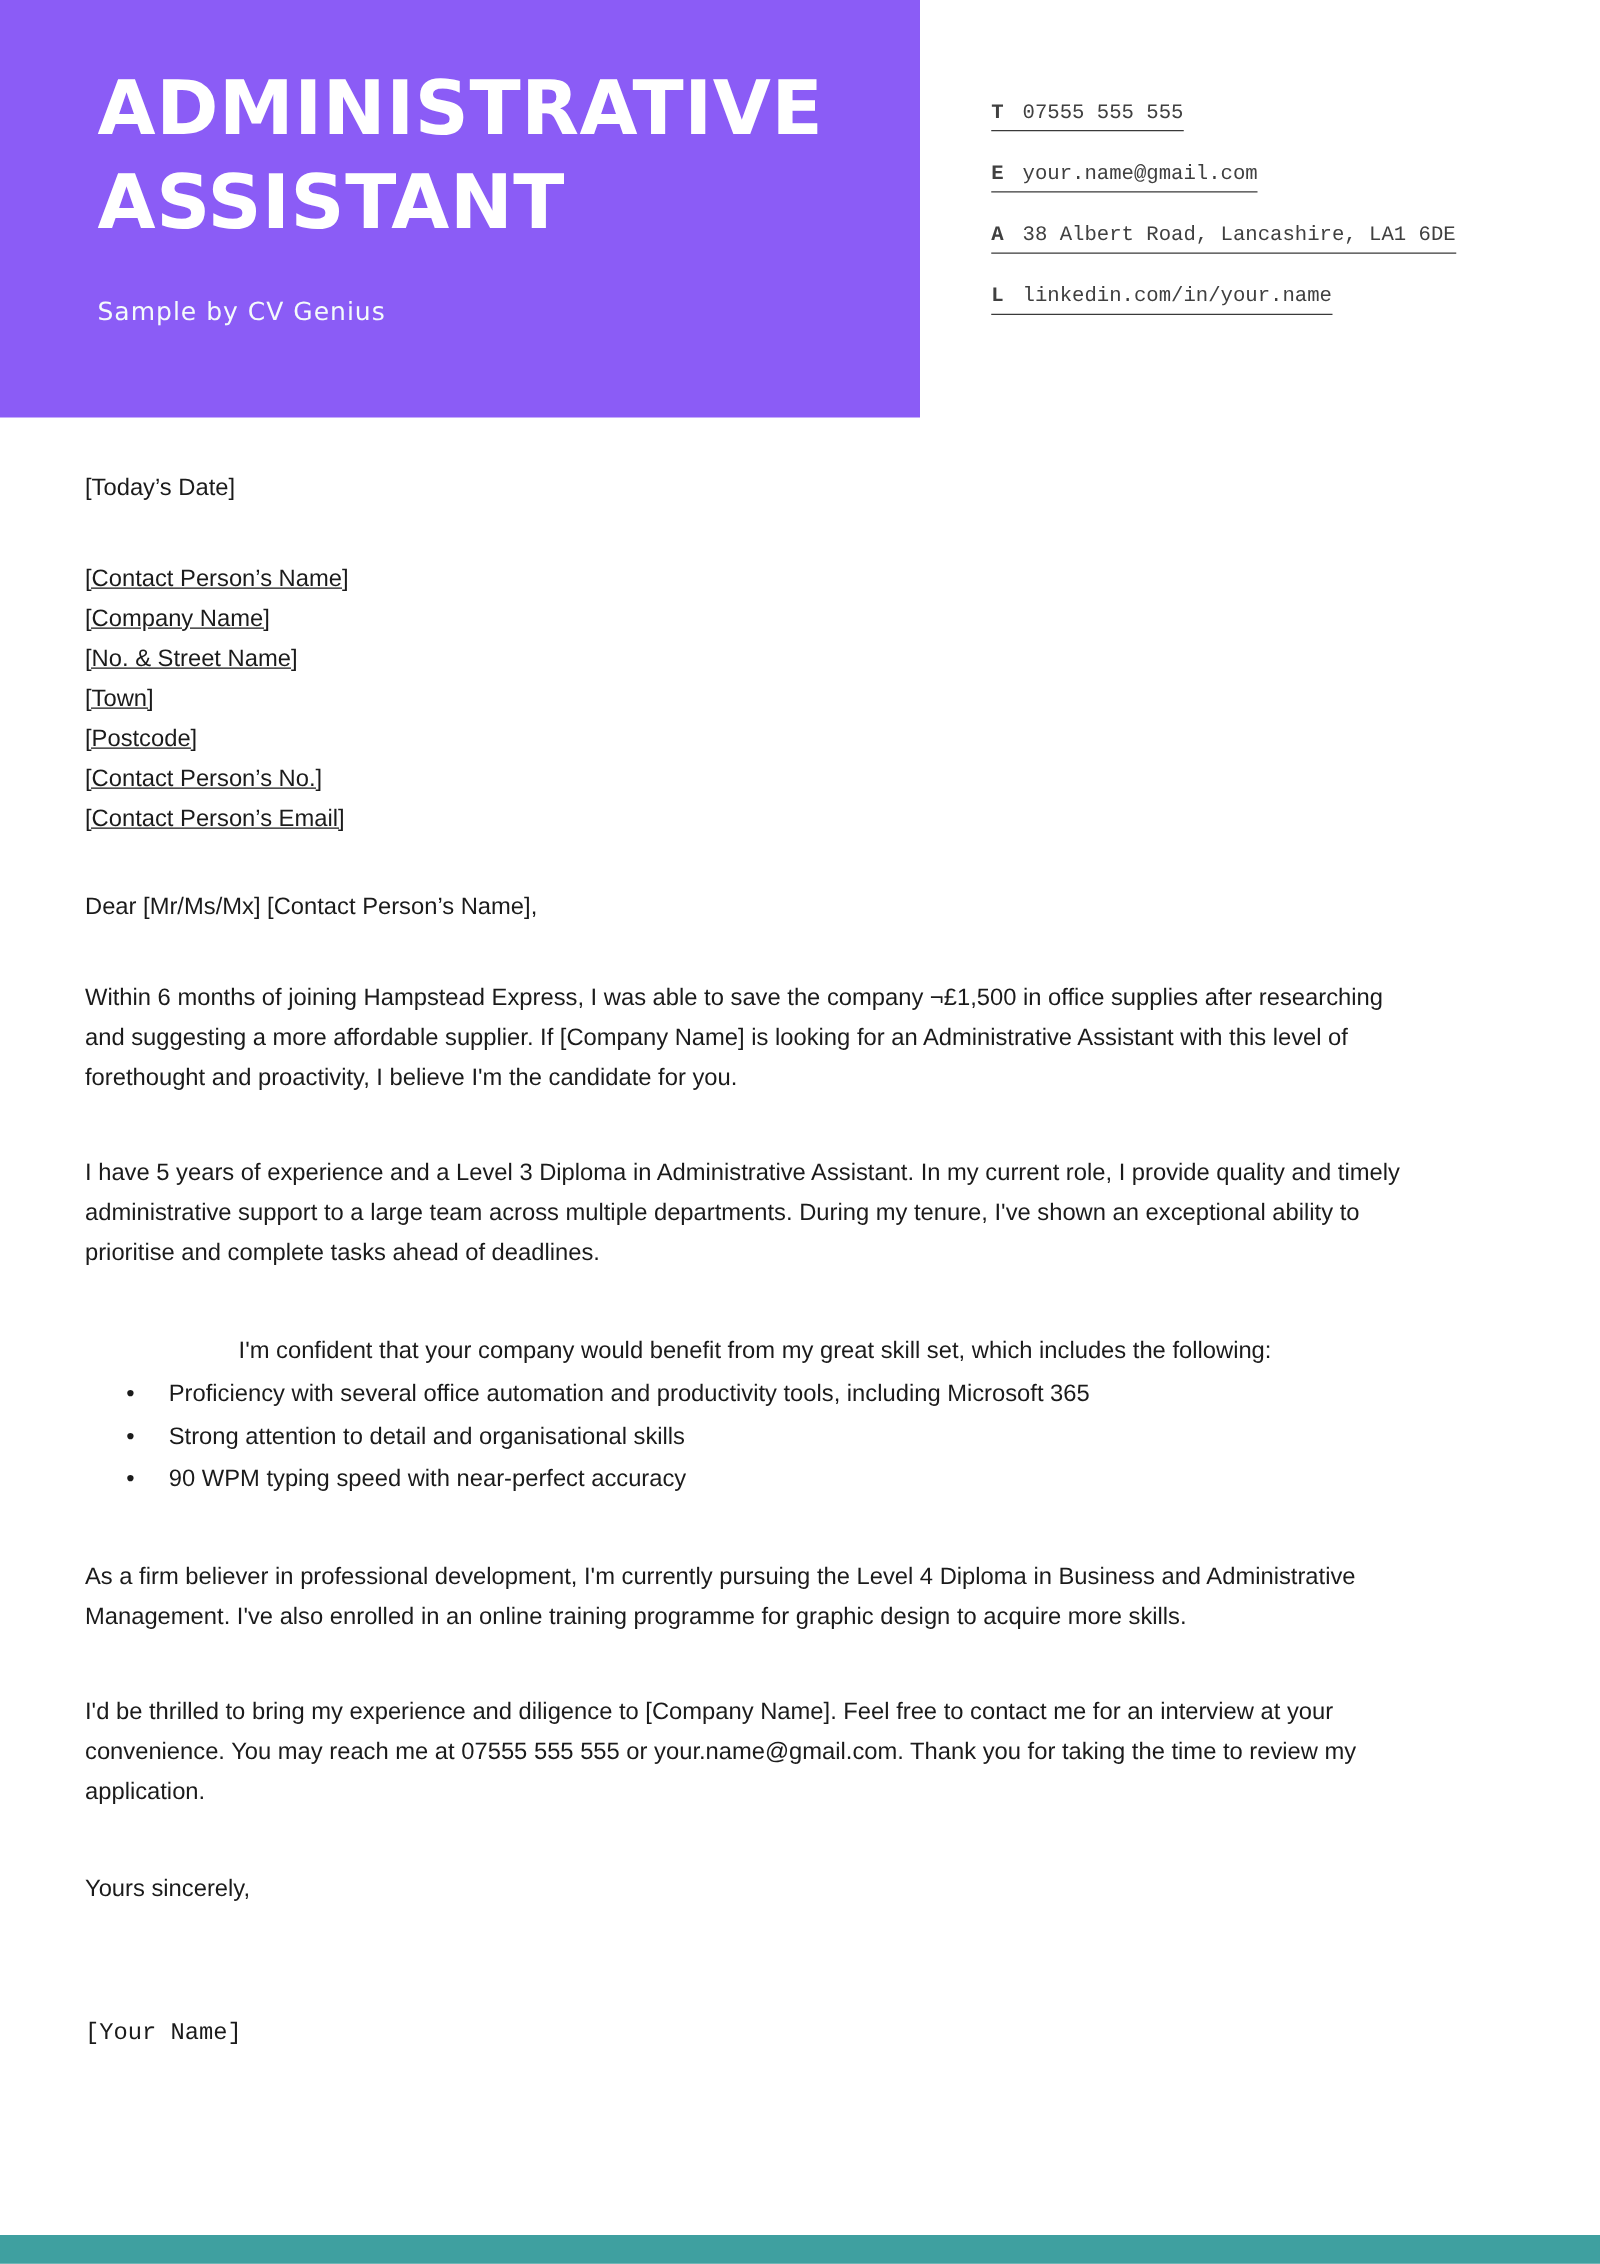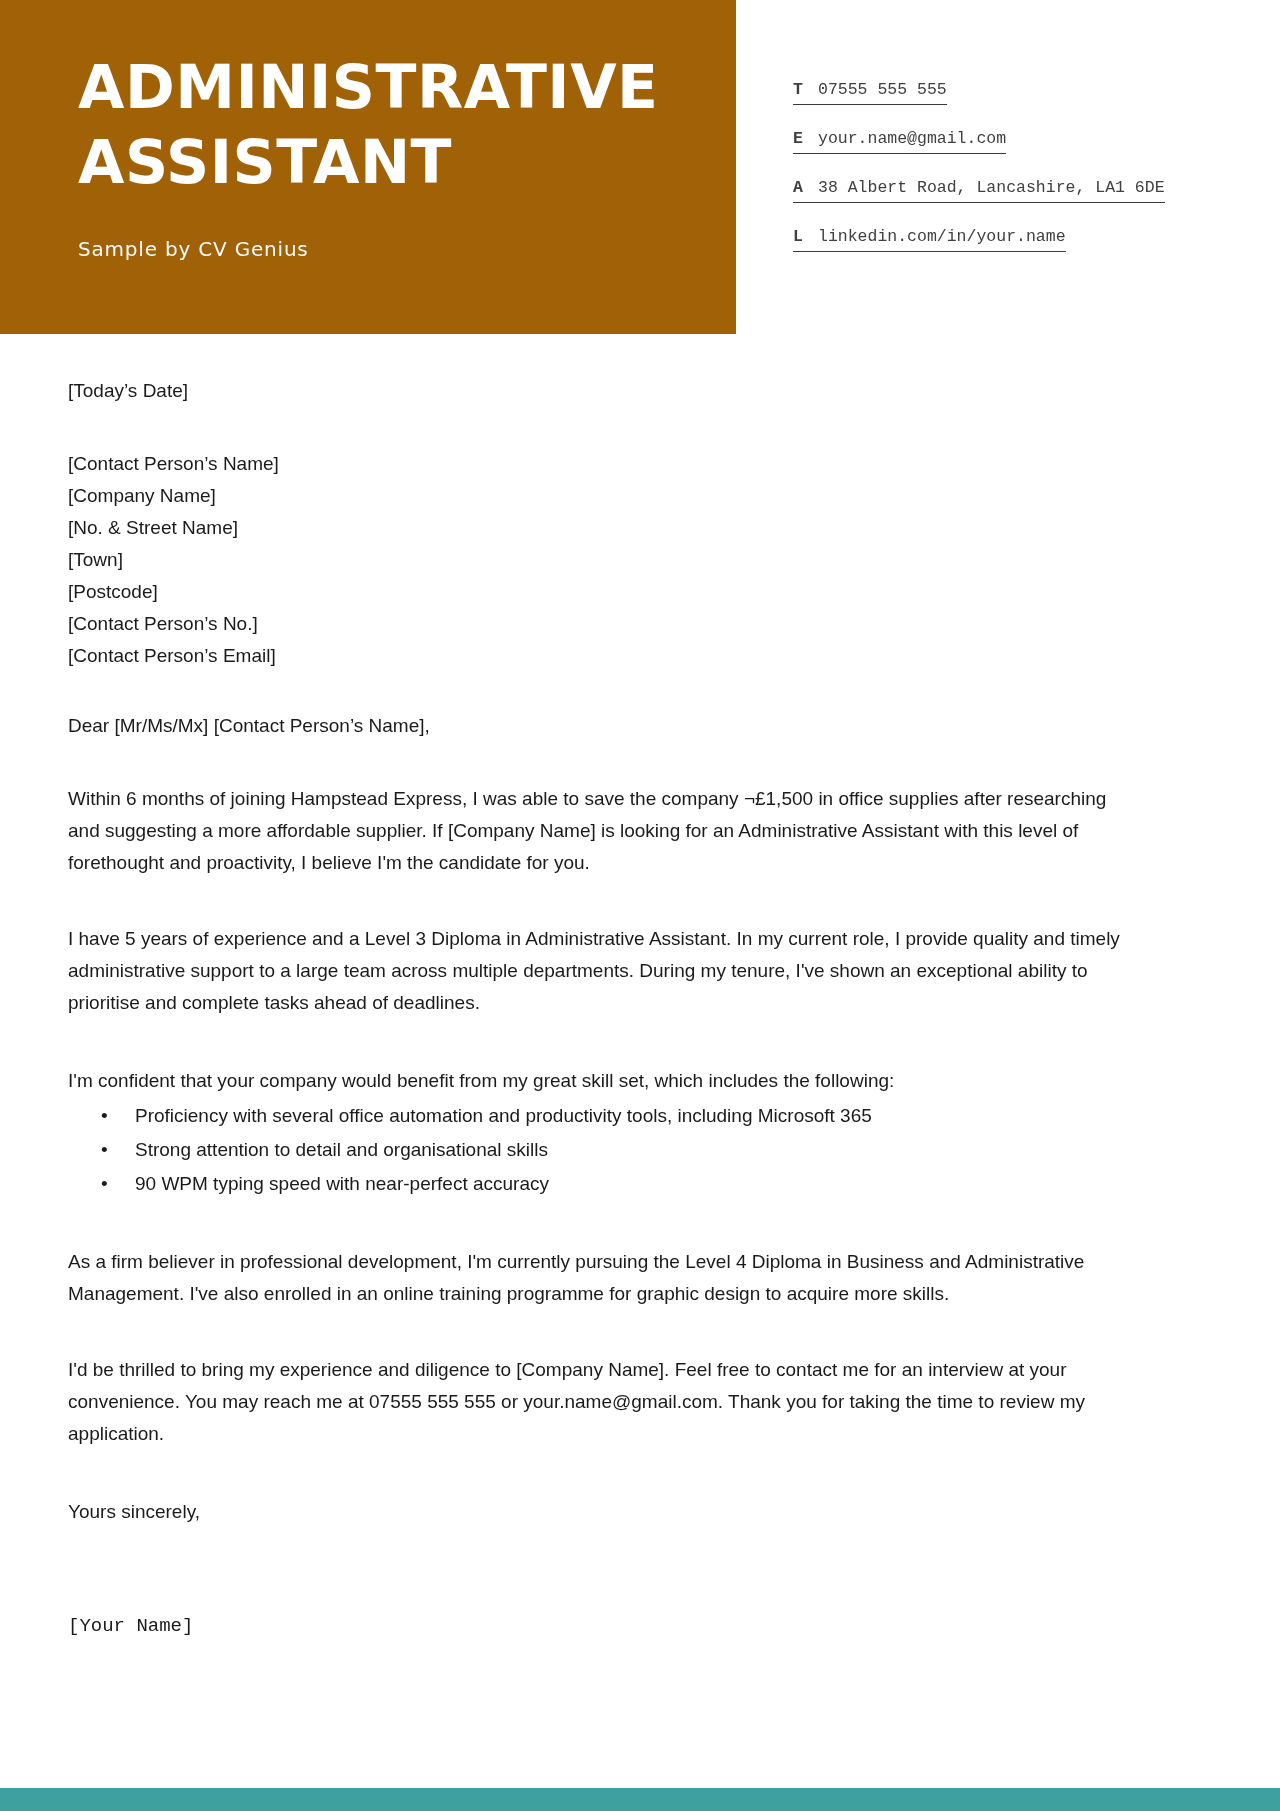--- a/index.html
+++ b/index.html
@@ -8,21 +8,21 @@
     background:#ffffff;
     font-family:"Liberation Sans", sans-serif;
     position:relative;
     color:#1b1b1b;
     overflow:hidden;
   }
   
   .header-block{
     position:absolute;left:0;top:0;
     width:736px;height:334px;
-    background:#a16207;
+    background:#8b5cf6;
     box-sizing:border-box;
     padding:50px 0 16px 78px;
     color:#ffffff;
     font-family:"DejaVu Sans", sans-serif;
   }
   .header-title{
     font-size:60px;
     font-weight:bold;
     line-height:75px;
     letter-spacing:0.5px;
@@ -58,26 +58,26 @@
   .letter{
     position:absolute;left:68px;top:375px;
     width:1130px;
     font-size:19px;
     line-height:32px;
     color:#1b1b1b;
   }
   .date-line{
     margin:0 0 41px 0;
   }
-  .recipient{margin:16px 0 38px 0;}
+  .recipient{margin:16px 0 38px 0;text-decoration:underline;}
   .recipient div{line-height:32px;}
   .salutation{margin:0 0 41px 0;}
   .para{margin:0 0 44px 0;max-width:1072px;}
   .para.tight{margin-bottom:46px;}
-  .skills-intro{margin:0;max-width:1072px;}
+  .skills-intro{margin:0;max-width:1072px;text-align:center;}
   ul.skills{
     list-style:none;
     margin:2px 0 0 0;
     padding:0;
   }
   ul.skills li{
     position:relative;
     padding-left:67px;
     line-height:34px;
     max-width:1005px;

